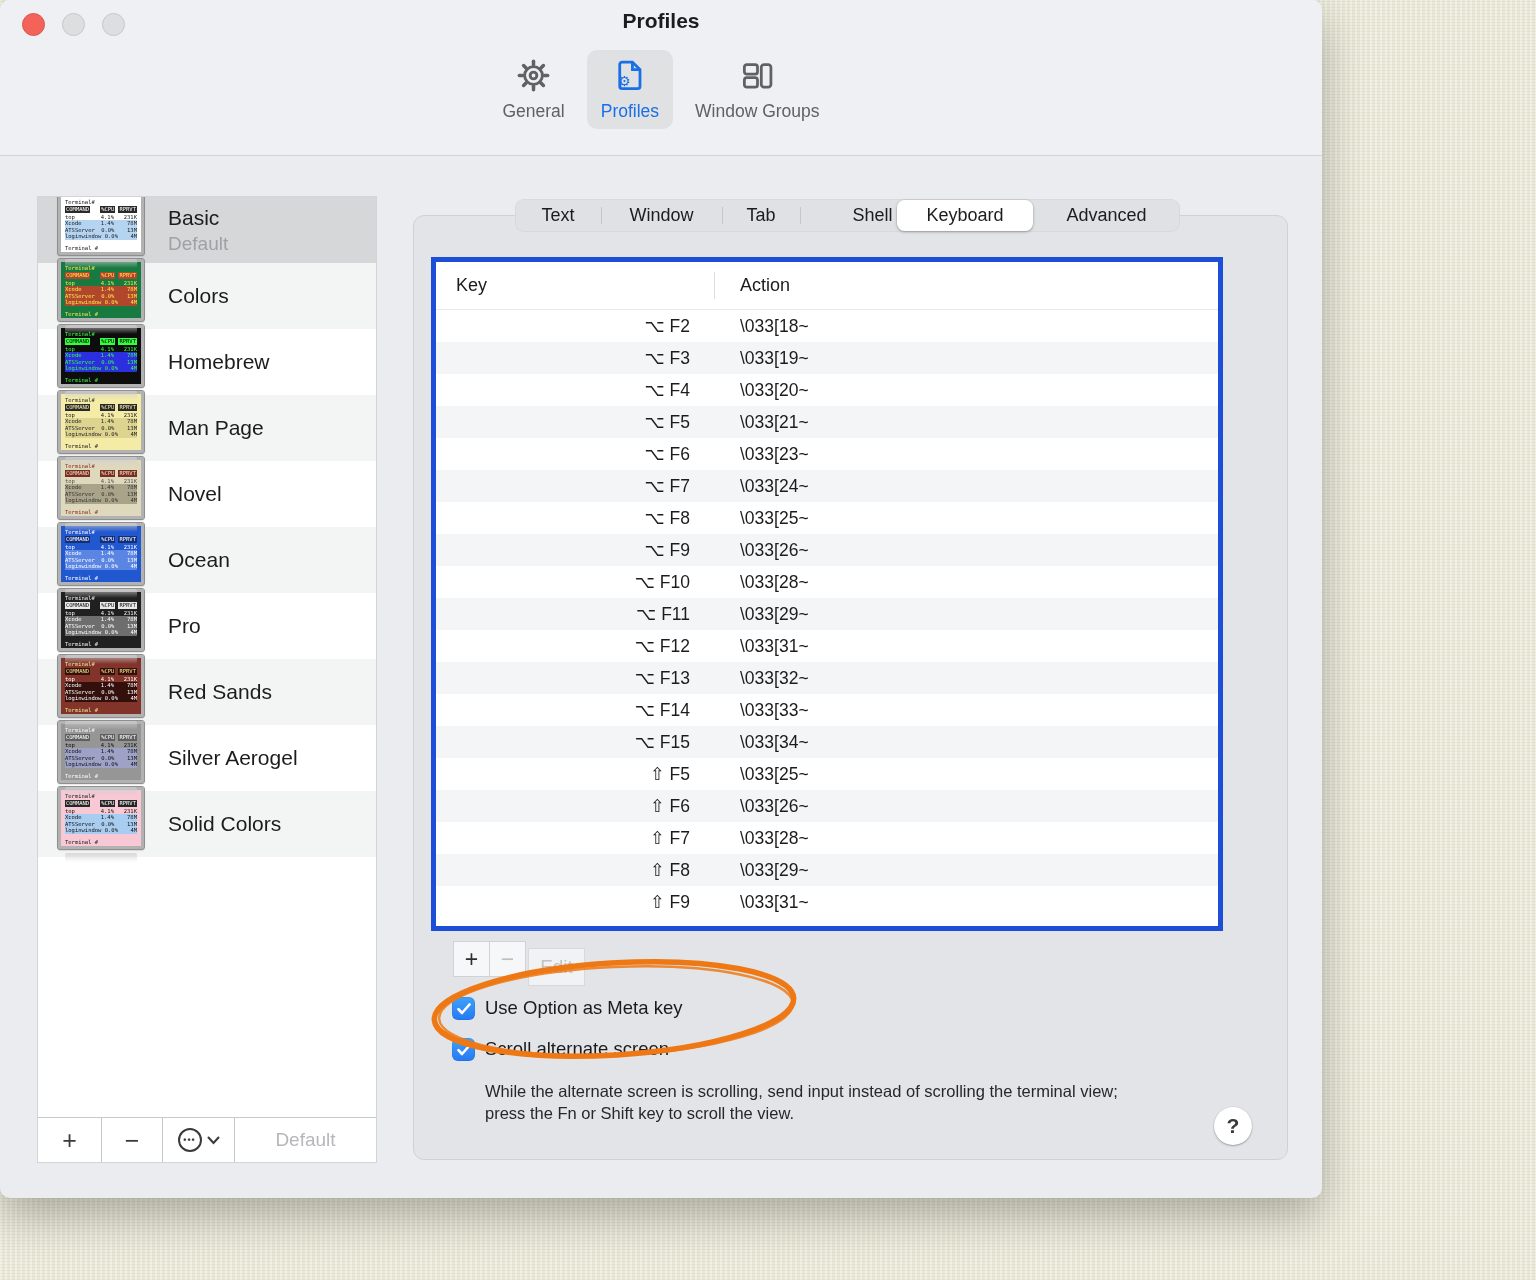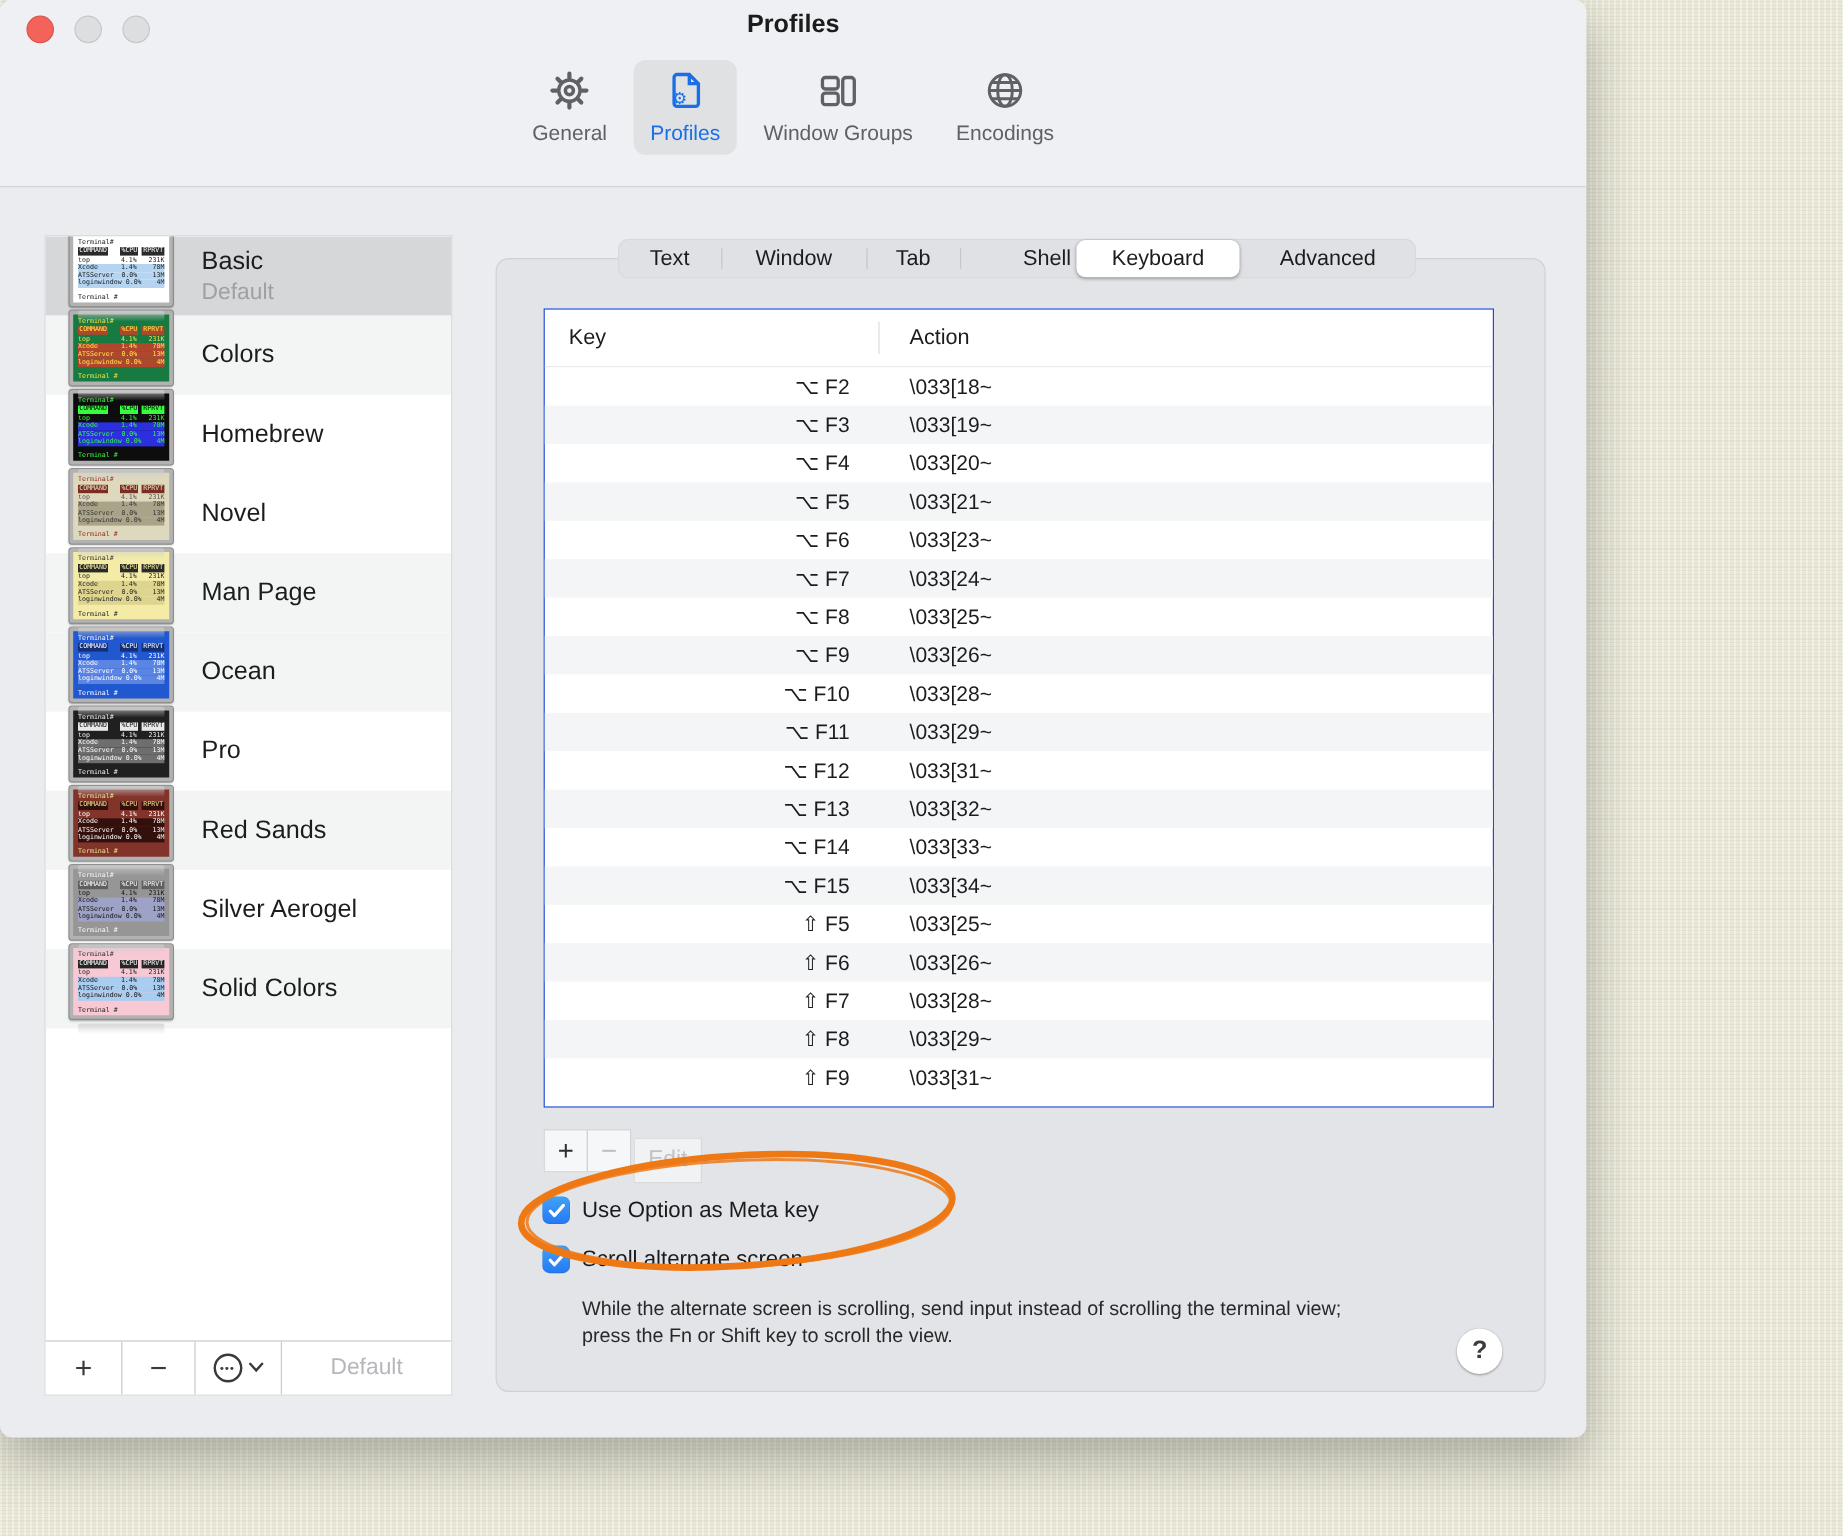--- a/index.html
+++ b/index.html
@@ -88,22 +88,22 @@
     font-size:18px; color:#1c1c1e; position:relative; }
   .tab:nth-child(1){ width:86px; } .tab:nth-child(2){ width:121px; }
   .tab:nth-child(3){ width:78px; } .tab:nth-child(4){ width:97px;padding-left:48px; }
   .tab:nth-child(5){ width:136px; } .tab:nth-child(6){ width:147px; }
   .tab:not(:first-child)::before { content:""; position:absolute; left:0; top:8px;
     bottom:8px; width:1px; background:#c4c6c9; }
   .tab.selected { background:#ffffff; border-radius:7.5px; height:31px;
     box-shadow:0 1px 3px rgba(0,0,0,.30), 0 0 0 0.5px rgba(0,0,0,.05); }
   .tab.selected::before, .tab.selected + .tab::before { display:none; }
 
-  .ktable { position:absolute; left:453px; top:257px; width:792px;
-    background:#fff; border:1px solid #1d4ed8; padding-bottom:8px; }
+  .ktable { position:absolute; left:431px; top:257px; width:792px;
+    background:#fff; border:5px solid #1d4ed8; padding-bottom:8px; }
   .thead { height:48px; display:flex; align-items:center; position:relative;
     border-bottom:1px solid #e9e9eb; font-size:18px; color:#1c1c1e; }
   .th-key { padding-left:20px; }
   .th-action { position:absolute; left:304px; }
   .thead::after { content:""; position:absolute; left:278px; top:10px; bottom:10px;
     width:1px; background:#dcdddf; }
   .trow { height:32px; display:flex; align-items:center; font-size:17.5px; color:#1c1c1e; }
   .trow:nth-child(even) { background:#f4f5f6; }
   .tkey { width:278px; padding-right:24px; text-align:right; }
   .taction { padding-left:26px; }
@@ -181,32 +181,20 @@
       <div class="tb-item">
         <span>
           <svg viewBox="0 0 24 24" fill="none" stroke="currentColor" stroke-width="1.9">
             <rect x="3" y="4.5" width="9" height="6.6" rx="1.7"></rect>
             <rect x="3" y="13.4" width="9" height="6.6" rx="1.7"></rect>
             <rect x="14.6" y="4.5" width="6.6" height="15.5" rx="1.9"></rect>
           </svg>
         </span>
         <span>Window Groups</span>
       </div>
-      <div class="tb-item">
-        <span>
-          <svg viewBox="0 0 24 24" fill="none" stroke="currentColor" stroke-width="1.7">
-            <circle cx="12" cy="12" r="9"></circle>
-            <ellipse cx="12" cy="12" rx="4.2" ry="9"></ellipse>
-            <line x1="3" y1="12" x2="21" y2="12"></line>
-            <line x1="4.4" y1="7.4" x2="19.6" y2="7.4"></line>
-            <line x1="4.4" y1="16.6" x2="19.6" y2="16.6"></line>
-          </svg>
-        </span>
-        <span>Encodings</span>
-      </div>
     </div>
   </div>
 
   <div class="sidebar">
     <div class="profile-list">
         <div class="prow selected">
           <div class="thumb-wrap">
             <div class="thumb" style="--tbg: #ffffff; --tfg: #1a1a1a; --ttitle: #1a1a1a; --tchipbg: #2a2a2a; --tchipfg: #ffffff; --thl: #b4d4f2; --thlfg: #1a1a1a;">
               <div class="tl titleline">Terminal#</div>
               <div class="tl chips">
@@ -313,20 +301,58 @@
                 <span class="mc3">4M</span>
               </div>
               <div class="tl promptline">Terminal #</div>
             </div>
             <div class="refl"></div>
           </div>
           <div class="pmeta">
             <div class="pname">Homebrew</div>
           </div>
         </div>
+        <div class="prow alt">
+          <div class="thumb-wrap">
+            <div class="thumb" style="--tbg: #f4eca6; --tfg: #222222; --ttitle: #222222; --tchipbg: #2a2a2a; --tchipfg: #f4eca6; --thl: #ddd490; --thlfg: #222222;">
+              <div class="tl titleline">Terminal#</div>
+              <div class="tl chips">
+                <span class="chip">COMMAND</span>
+                <span class="spacer"></span>
+                <span class="chip">%CPU</span>
+                <span class="chip">RPRVT</span>
+              </div>
+              <div class="tl">
+                <span class="mc1">top</span>
+                <span class="mc2">4.1%</span>
+                <span class="mc3">231K</span>
+              </div>
+              <div class="tl hl">
+                <span class="mc1">Xcode</span>
+                <span class="mc2">1.4%</span>
+                <span class="mc3">78M</span>
+              </div>
+              <div class="tl hl">
+                <span class="mc1">ATSServer</span>
+                <span class="mc2">0.0%</span>
+                <span class="mc3">13M</span>
+              </div>
+              <div class="tl hl">
+                <span class="mc1">loginwindow</span>
+                <span class="mc2">0.0%</span>
+                <span class="mc3">4M</span>
+              </div>
+              <div class="tl promptline">Terminal #</div>
+            </div>
+            <div class="refl"></div>
+          </div>
+          <div class="pmeta">
+            <div class="pname">Man Page</div>
+          </div>
+        </div>
         <div class="prow">
           <div class="thumb-wrap">
             <div class="thumb" style="--tbg: #ded8bd; --tfg: #555555; --ttitle: #8b2a21; --tchipbg: #7a2d22; --tchipfg: #e8dfc0; --thl: #a9a489; --thlfg: #333333;">
               <div class="tl titleline">Terminal#</div>
               <div class="tl chips">
                 <span class="chip">COMMAND</span>
                 <span class="spacer"></span>
                 <span class="chip">%CPU</span>
                 <span class="chip">RPRVT</span>
               </div>
@@ -349,58 +375,20 @@
                 <span class="mc1">loginwindow</span>
                 <span class="mc2">0.0%</span>
                 <span class="mc3">4M</span>
               </div>
               <div class="tl promptline">Terminal #</div>
             </div>
             <div class="refl"></div>
           </div>
           <div class="pmeta">
             <div class="pname">Novel</div>
-          </div>
-        </div>
-        <div class="prow alt">
-          <div class="thumb-wrap">
-            <div class="thumb" style="--tbg: #f4eca6; --tfg: #222222; --ttitle: #222222; --tchipbg: #2a2a2a; --tchipfg: #f4eca6; --thl: #ddd490; --thlfg: #222222;">
-              <div class="tl titleline">Terminal#</div>
-              <div class="tl chips">
-                <span class="chip">COMMAND</span>
-                <span class="spacer"></span>
-                <span class="chip">%CPU</span>
-                <span class="chip">RPRVT</span>
-              </div>
-              <div class="tl">
-                <span class="mc1">top</span>
-                <span class="mc2">4.1%</span>
-                <span class="mc3">231K</span>
-              </div>
-              <div class="tl hl">
-                <span class="mc1">Xcode</span>
-                <span class="mc2">1.4%</span>
-                <span class="mc3">78M</span>
-              </div>
-              <div class="tl hl">
-                <span class="mc1">ATSServer</span>
-                <span class="mc2">0.0%</span>
-                <span class="mc3">13M</span>
-              </div>
-              <div class="tl hl">
-                <span class="mc1">loginwindow</span>
-                <span class="mc2">0.0%</span>
-                <span class="mc3">4M</span>
-              </div>
-              <div class="tl promptline">Terminal #</div>
-            </div>
-            <div class="refl"></div>
-          </div>
-          <div class="pmeta">
-            <div class="pname">Man Page</div>
           </div>
         </div>
         <div class="prow alt">
           <div class="thumb-wrap">
             <div class="thumb" style="--tbg: #2157cf; --tfg: #ffffff; --ttitle: #ffffff; --tchipbg: #132f78; --tchipfg: #ffffff; --thl: #5b85e3; --thlfg: #ffffff;">
               <div class="tl titleline">Terminal#</div>
               <div class="tl chips">
                 <span class="chip">COMMAND</span>
                 <span class="spacer"></span>
                 <span class="chip">%CPU</span>

